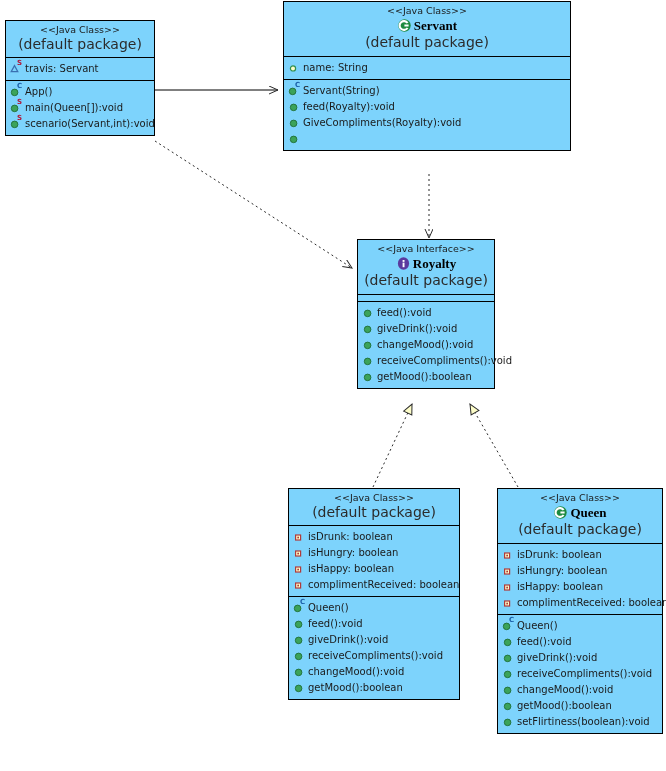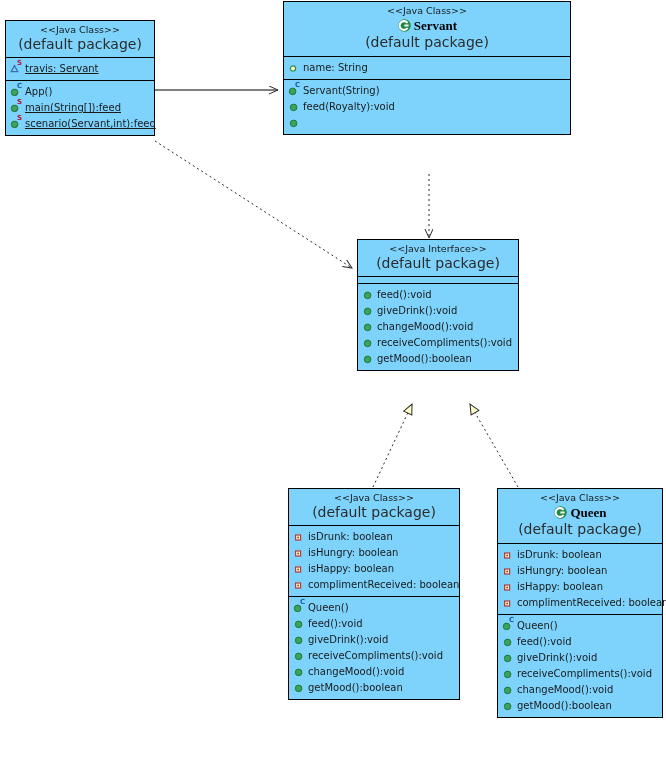--- a/index.html
+++ b/index.html
@@ -75,21 +75,21 @@
 
   .member {
     display: block;
     white-space: nowrap;
     padding: 1px 3px 1px 4px;
     font-size: 10px;
     line-height: 14px;
     position: relative;
   }
   .member .mtext { vertical-align: middle; }
-  .member.static .mtext { text-decoration: underline; }
+  .member.static .mtext { }
 
   
   .ico {
     display: inline-block;
     position: relative;
     width: 13px;
     height: 12px;
     vertical-align: middle;
     margin-right: 2px;
   }
@@ -173,29 +173,29 @@
           </svg>
           <span class="sup c">C</span>
         </span><span class="mtext">App()</span>
       </span>
       <span class="member static">
         <span class="ico">
           <svg width="13" height="12" viewBox="0 0 13 12">
             <circle cx="4.6" cy="6.4" r="3.3" fill="#3ba35a" stroke="#1f6e38" stroke-width="0.9"></circle>
           </svg>
           <span class="sup s">S</span>
-        </span><span class="mtext">main(String[]):feed</span>
+        </span><span class="mtext">main(Queen[]):void</span>
       </span>
       <span class="member static">
         <span class="ico">
           <svg width="13" height="12" viewBox="0 0 13 12">
             <circle cx="4.6" cy="6.4" r="3.3" fill="#3ba35a" stroke="#1f6e38" stroke-width="0.9"></circle>
           </svg>
           <span class="sup s">S</span>
-        </span><span class="mtext">scenario(Servant,int):feed</span>
+        </span><span class="mtext">scenario(Servant,int):void</span>
       </span>
     </div>
   </div>
 
   <div class="uml-box" id="box-servant" style="left:283px; top:1px; width:288px;">
     <div class="uml-header">
       <span class="stereotype">&lt;&lt;Java Class&gt;&gt;</span>
       <span class="cls-title">
         <span class="title-ico">
           <svg width="15" height="15" viewBox="0 0 15 15">
@@ -230,28 +230,44 @@
           <svg width="13" height="12" viewBox="0 0 13 12">
             <circle cx="5.6" cy="6.4" r="3.3" fill="#3ba35a" stroke="#1f6e38" stroke-width="0.9"></circle>
           </svg>
         </span><span class="mtext">feed(Royalty):void</span>
       </span>
       <span class="member">
         <span class="ico">
           <svg width="13" height="12" viewBox="0 0 13 12">
             <circle cx="5.6" cy="6.4" r="3.3" fill="#3ba35a" stroke="#1f6e38" stroke-width="0.9"></circle>
           </svg>
+        </span><span class="mtext">GiveCompliments(Royalty):void</span>
+      </span>
+      <span class="member">
+        <span class="ico">
+          <svg width="13" height="12" viewBox="0 0 13 12">
+            <circle cx="5.6" cy="6.4" r="3.3" fill="#3ba35a" stroke="#1f6e38" stroke-width="0.9"></circle>
+          </svg>
         </span>
       </span>
     </div>
   </div>
 
-  <div class="uml-box" id="box-royalty" style="left:357px; top:239px; width:162px;">
+  <div class="uml-box" id="box-royalty" style="left:357px; top:239px; width:138px;">
     <div class="uml-header">
       <span class="stereotype">&lt;&lt;Java Interface&gt;&gt;</span>
+      <span class="cls-title">
+        <span class="title-ico">
+          <svg width="15" height="15" viewBox="0 0 15 15">
+            <ellipse cx="7.5" cy="7.5" rx="5.6" ry="6.2" fill="#5b3a9e"></ellipse>
+            <rect x="6.6" y="4.0" width="1.9" height="1.9" fill="#ffffff"></rect>
+            <rect x="6.6" y="6.6" width="1.9" height="4.6" fill="#ffffff"></rect>
+          </svg>
+        </span><span class="tname">Royalty</span>
+      </span>
       <span class="pkg">(default package)</span>
     </div>
     <div class="compartment empty"></div>
     <div class="compartment last">
       <span class="member">
         <span class="ico">
           <svg width="13" height="12" viewBox="0 0 13 12">
             <circle cx="5.6" cy="6.4" r="3.3" fill="#3ba35a" stroke="#1f6e38" stroke-width="0.9"></circle>
           </svg>
         </span><span class="mtext">feed():void</span>
@@ -458,16 +474,23 @@
           </svg>
         </span><span class="mtext">changeMood():void</span>
       </span>
       <span class="member">
         <span class="ico">
           <svg width="13" height="12" viewBox="0 0 13 12">
             <circle cx="5.6" cy="6.4" r="3.3" fill="#3ba35a" stroke="#1f6e38" stroke-width="0.9"></circle>
           </svg>
         </span><span class="mtext">getMood():boolean</span>
       </span>
+      <span class="member">
+        <span class="ico">
+          <svg width="13" height="12" viewBox="0 0 13 12">
+            <circle cx="5.6" cy="6.4" r="3.3" fill="#3ba35a" stroke="#1f6e38" stroke-width="0.9"></circle>
+          </svg>
+        </span><span class="mtext">setFlirtiness(boolean):void</span>
+      </span>
     </div>
   </div>
 
 </div>
 
 </body></html>

